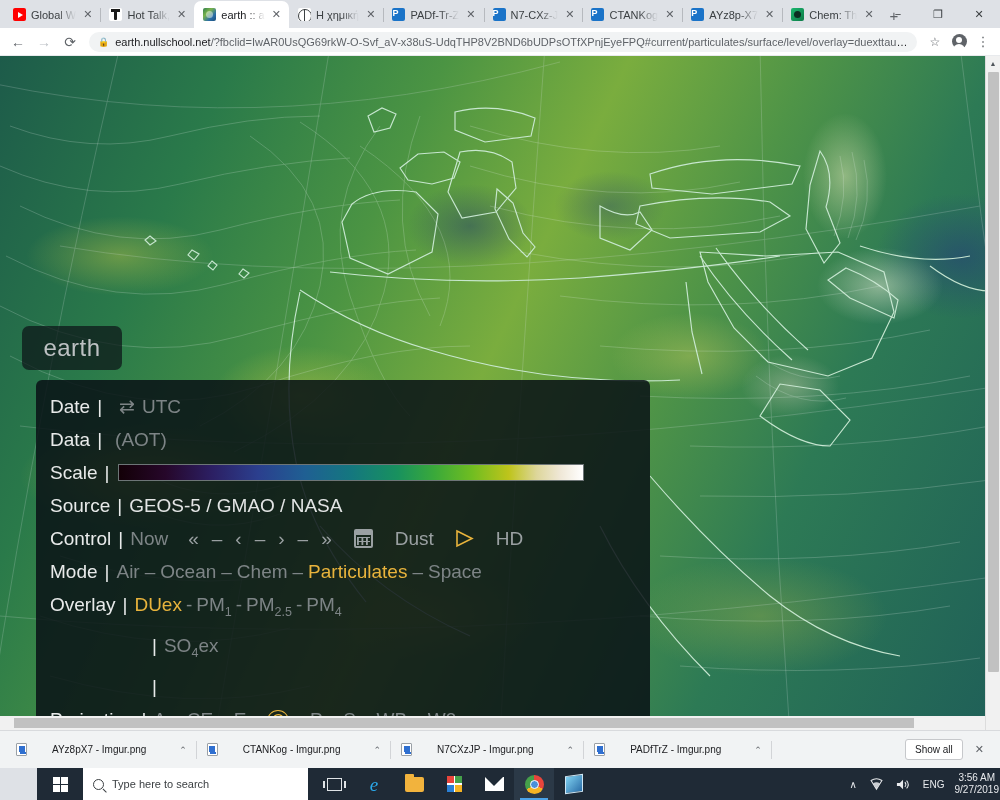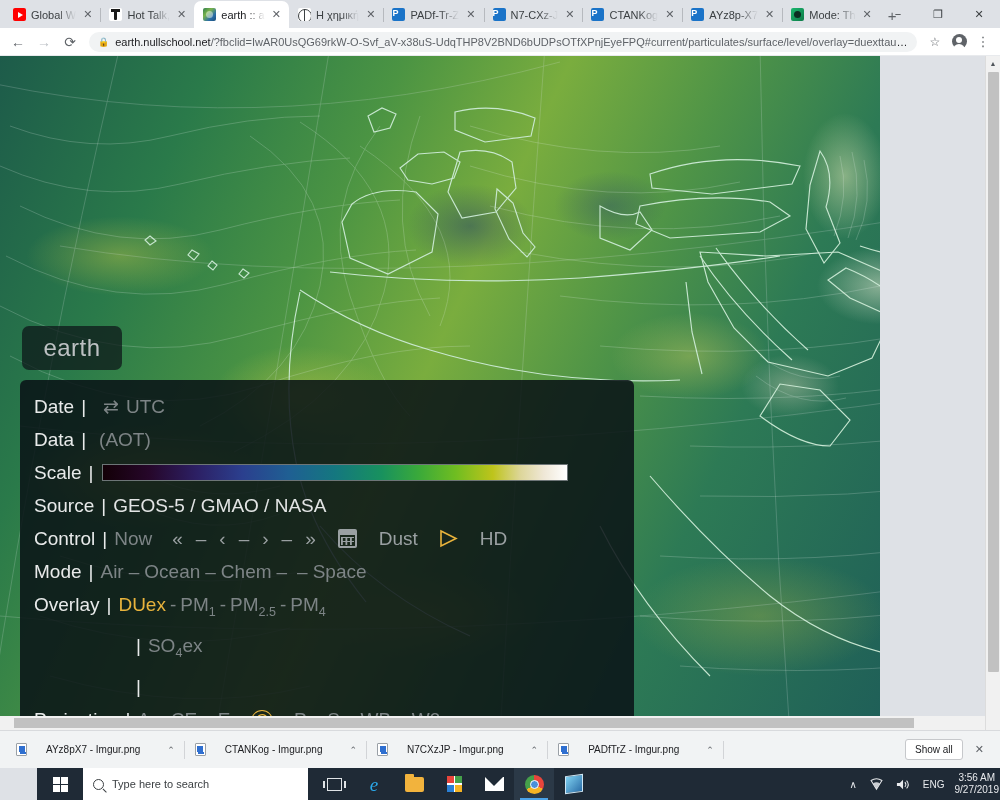--- a/index.html
+++ b/index.html
@@ -73,21 +73,21 @@
   .url .host { color:#202124; }
   .url .path { color:#5f6368; }
   .omni-icon { width:22px; height:22px; display:flex; align-items:center; justify-content:center;
                font-size:12px; color:#5f6368; }
   .profile-dot { width:15px; height:15px; border-radius:50%; background:#5f6368; position:relative;}
   .profile-dot:after{content:"";position:absolute;left:4.5px;top:2.5px;width:6px;height:6px;border-radius:50%;background:#fff;}
   .profile-dot:before{content:"";position:absolute;left:1.5px;top:9.5px;width:12px;height:7px;border-radius:6px 6px 0 0;background:#fff;}
   .kebab { font-size:13px; color:#5f6368; letter-spacing:0; line-height:.7; }
 
   
-  .viewport { position:absolute; left:0; top:56px; width:880px; height:674px; overflow:hidden;
+  .viewport { position:absolute; left:0; top:56px; width:1000px; height:674px; overflow:hidden;
               background:#0c1b26;padding-left:48px; }
   .map {
     position:absolute; inset:0;
     background:
       
       radial-gradient(ellipse 90px 55px at 880px 230px, rgba(215,225,200,.55), transparent 70%),
       radial-gradient(ellipse 60px 90px at 845px 120px, rgba(225,230,180,.50), transparent 70%),
       radial-gradient(ellipse 70px 45px at 790px 330px, rgba(205,205,180,.42), transparent 70%),
       radial-gradient(ellipse 110px 60px at 690px 300px, rgba(190,200,90,.45), transparent 72%),
       radial-gradient(ellipse 120px 70px at 300px 340px, rgba(200,205,70,.45), transparent 72%),
@@ -108,21 +108,21 @@
   
   .earth-logo {
     position:absolute; left:22px; top:270px; width:100px; height:44px;
     background:rgba(12,20,24,.72); border-radius:7px;
     display:flex; align-items:center; justify-content:center;
     color:#bdc1c3; font-size:24px; font-weight:300; letter-spacing:.5px;
   }
 
   
   .panel {
-    position:absolute; left:20px; top:324px; width:614px; height:374px;
+    position:absolute; left:36px; top:324px; width:614px; height:374px;
     background:rgba(9,18,22,.86); border-radius:6px; padding:10px 14px 6px 14px;
     color:#d6d8d9;
   }
   .row { display:flex; align-items:baseline; font-size:19px; line-height:33px; white-space:nowrap; }
   .lbl { color:#e8eaea; font-weight:400; }
   .bar { color:#e8eaea; margin:0 7px; }
   .dim { color:#7d8486; }
   .val { color:#e3e5e5; }
   .hl  { color:#e8b33c; }
   .sep-dash { color:#7d8486; margin:0 5px; }
@@ -174,21 +174,21 @@
                                  font-size:7px; color:#50555b; }
   .vscroll .thumb { position:absolute; left:2px; top:16px; width:11px; height:600px;
                     background:#c1c1c1; border-radius:1px; }
   .hscroll { position:absolute; left:0; top:716px; width:985px; height:14px; background:#f1f1f1; }
   .hscroll .thumb { position:absolute; left:14px; top:2px; width:900px; height:10px; background:#c1c1c1; }
 
   
   .shelf { position:absolute; left:0; top:730px; width:1000px; height:38px; background:#f1f3f4;
            border-top:1px solid #d8dadd; display:flex; align-items:center; padding:0 6px; }
   .dl {
-    display:flex; align-items:center; gap:19px; height:38px; padding:8px 10px;
+    display:flex; align-items:center; gap:25px; height:38px; padding:8px 10px;
     font-size:10px; color:#202124; position:relative;
   }
   .dl .dsep { position:absolute; right:0; top:10px; height:18px; width:1px; background:#d2d4d7; }
   .dl-icon { width:11px; height:13px; background:#fff; border:1px solid #9aa0a6; border-radius:1px;
              position:relative; flex:0 0 11px; }
   .dl-icon:after { content:""; position:absolute; left:1.5px; top:2px; right:1.5px; height:6px;
                    background:#2f6fd0; }
   .dl-icon:before { content:""; position:absolute; left:2.5px; bottom:1.5px; width:6px; height:2px;
                     background:#2f6fd0; }
   .dl-caret { font-size:9px; color:#5f6368; margin-left:8px; }
@@ -293,21 +293,21 @@
     </div>
     <div class="tab">
       <span class="sep"></span>
       <span class="favicon fv-p">P</span>
       <span class="tab-title fade">AYz8p-X7</span>
       <span class="tab-x">✕</span>
     </div>
     <div class="tab">
       <span class="sep"></span>
       <span class="favicon fv-imgur"></span>
-      <span class="tab-title fade">Mode: Th</span>
+      <span class="tab-title fade">Chem: Th</span>
       <span class="tab-x">✕</span>
     </div>
     <div class="newtab">+</div>
 
     <div class="wincontrols">
       <div class="wc">−</div>
       <div class="wc">❐</div>
       <div class="wc close-btn">✕</div>
     </div>
   </div>
@@ -491,20 +491,21 @@
 
       <div class="row">
         <span class="lbl">Mode</span>
         <span class="bar">|</span>
         <span class="dim">Air</span>
         <span class="sep-dash">–</span>
         <span class="dim">Ocean</span>
         <span class="sep-dash">–</span>
         <span class="dim">Chem</span>
         <span class="sep-dash">–</span>
+        <span class="hl">Particulates</span>
         <span class="sep-dash">–</span>
         <span class="dim">Space</span>
       </div>
 
       <div class="row">
         <span class="lbl">Overlay</span>
         <span class="bar">|</span>
         <span class="hl">DUex</span>
         <span class="sep-hy">-</span>
         <span class="dim"><span>PM</span><sub>1</sub></span>

